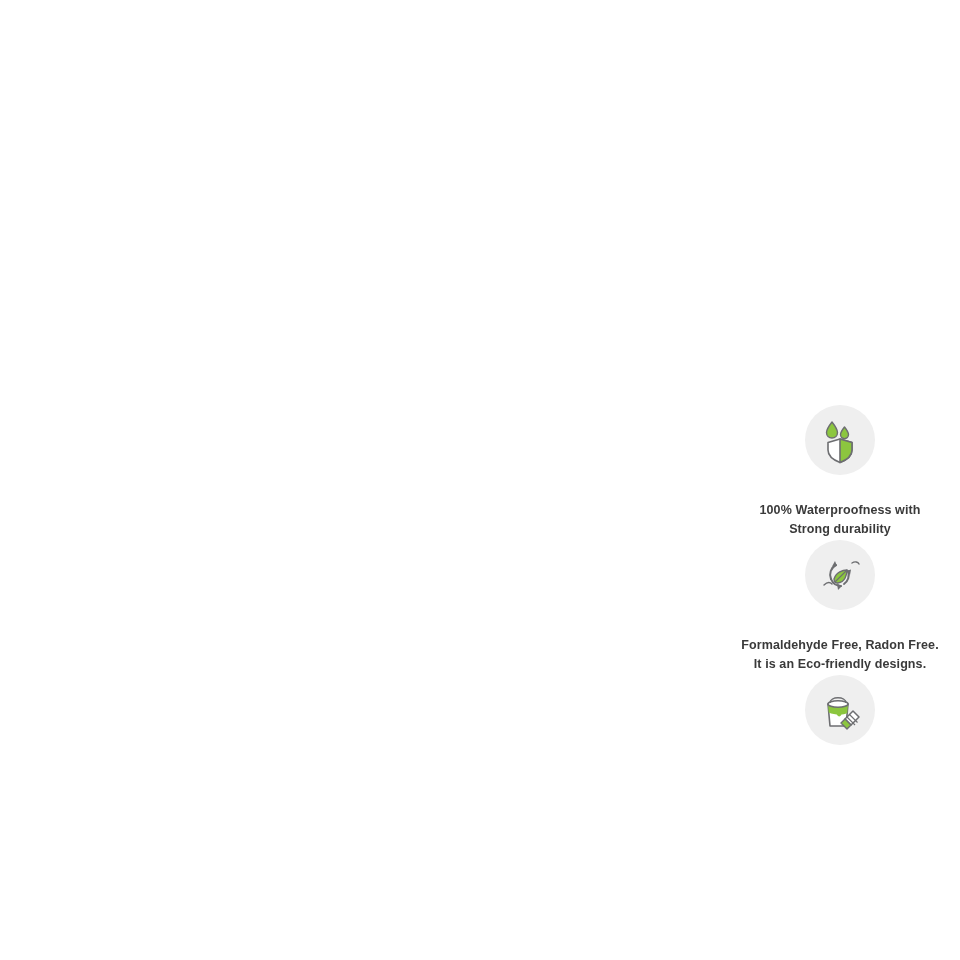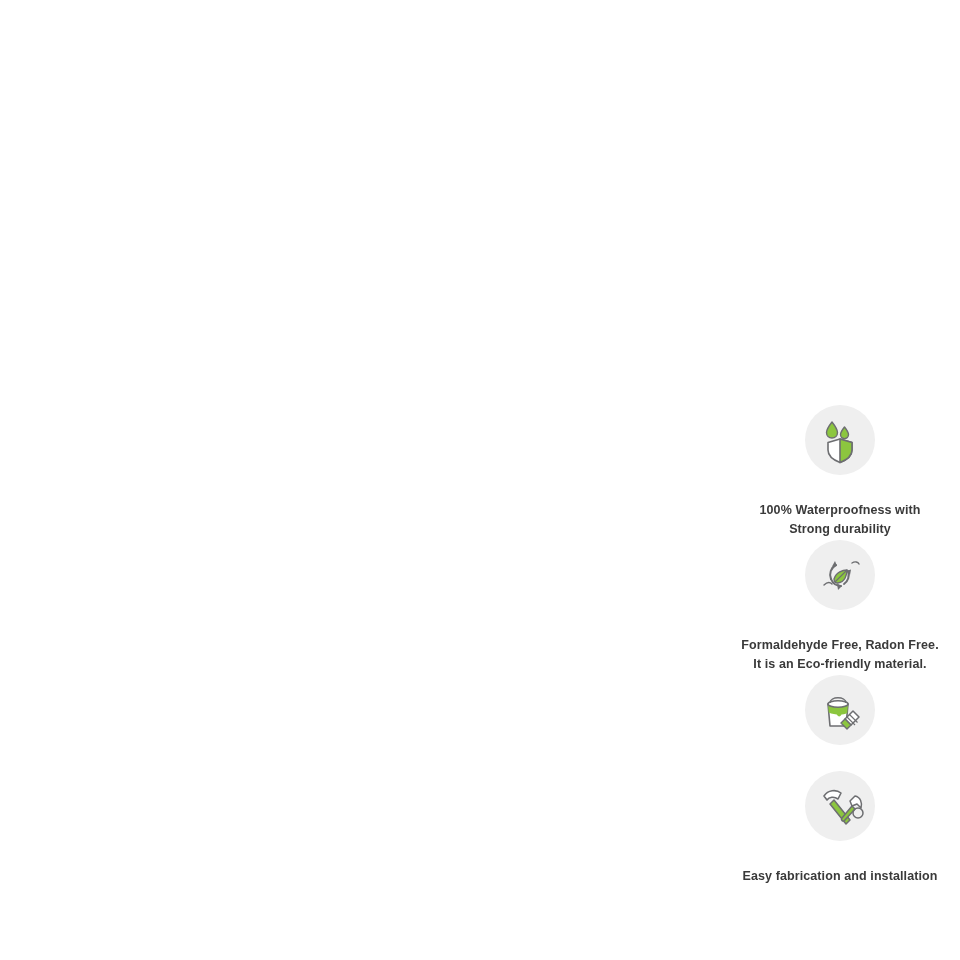--- a/index.html
+++ b/index.html
@@ -85,50 +85,35 @@
         <path d="M24 41 L28 37 L23 34.5 Z" fill="#6d6e71"></path>
 
         <path d="M20 30 C22 23 29 21 33 21 C33 26 31 33 24 34 C21.5 34.4 20 32.5 20 30 Z" fill="#8cc63f" stroke="#6d6e71" stroke-width="1.4" stroke-linejoin="round"></path>
         <path d="M33 21 L21 33" fill="none" stroke="#6d6e71" stroke-width="1.1" stroke-linecap="round"></path>
 
         <path d="M10 36 C13 33 16 33 18 35" fill="none" stroke="#6d6e71" stroke-width="1.4" stroke-linecap="round"></path>
         <path d="M38 14 C41 12 44 13 45 15" fill="none" stroke="#6d6e71" stroke-width="1.4" stroke-linecap="round"></path>
       </svg>
     </div>
     <div class="feature-label">Formaldehyde Free, Radon Free.
-It is an Eco-friendly material.</div>
+It is an Eco-friendly designs.</div>
   </div>
 
   <div class="feature">
     <div class="icon-circle">
       <svg width="52" height="52" viewBox="0 0 52 52">
 
         <path d="M14 20 L34 20 L32 42 L16 42 Z" fill="#ffffff" stroke="#6d6e71" stroke-width="1.6" stroke-linejoin="round"></path>
         <path d="M14 20 L34 20 L33.2 29 C29 31.5 20 31 14.8 28.5 Z" fill="#8cc63f" stroke="none"></path>
         <path d="M22 20 C22 20 21.5 30 24 32 C26 33.6 28 31 27.5 28 C27 25 25 23 25 20" fill="#8cc63f" stroke="none"></path>
         <ellipse cx="24" cy="20" rx="10" ry="3.2" fill="#ffffff" stroke="#6d6e71" stroke-width="1.6"></ellipse>
         <path d="M16 19 C16 12 32 12 32 19" fill="none" stroke="#6d6e71" stroke-width="1.5"></path>
 
         <path d="M31 35 L39 27 L45 33 L37 41 Z" fill="#ffffff" stroke="#6d6e71" stroke-width="1.5" stroke-linejoin="round"></path>
         <path d="M33 33 L41 41" fill="none" stroke="#6d6e71" stroke-width="1.1"></path>
         <path d="M35.5 30.5 L43.5 38.5" fill="none" stroke="#6d6e71" stroke-width="1.1"></path>
         <path d="M27 39 L31 35 L37 41 L33 45 Z" fill="#8cc63f" stroke="#6d6e71" stroke-width="1.4" stroke-linejoin="round"></path>
       </svg>
     </div>
   </div>
 
-  <div class="feature">
-    <div class="icon-circle">
-      <svg width="52" height="52" viewBox="0 0 52 52">
-
-        <path d="M10 16 C14 10 22 9 27 13 L24 19 C20 16 15 17 13 20 Z" fill="#ffffff" stroke="#6d6e71" stroke-width="1.6" stroke-linejoin="round"></path>
-
-        <path d="M20 20 L36 40 L32 44 L16 24 Z" fill="#8cc63f" stroke="#6d6e71" stroke-width="1.5" stroke-linejoin="round"></path>
-
-        <path d="M41 16 L36 21 L38 26 L43 24 L47 28 C48.5 23 46.5 17 41 16 Z" fill="#ffffff" stroke="#6d6e71" stroke-width="1.5" stroke-linejoin="round"></path>
-        <path d="M38 26 L28 38 C26.5 39.5 28.5 42 30.5 40.5 L41 29 Z" fill="#8cc63f" stroke="#6d6e71" stroke-width="1.5" stroke-linejoin="round"></path>
-        <circle cx="44" cy="33" r="5" fill="none" stroke="#6d6e71" stroke-width="1.5"></circle>
-      </svg>
-    </div>
-    <div class="feature-label">Easy fabrication and installation</div>
-  </div>
 
 </div>
 
 </body></html>

